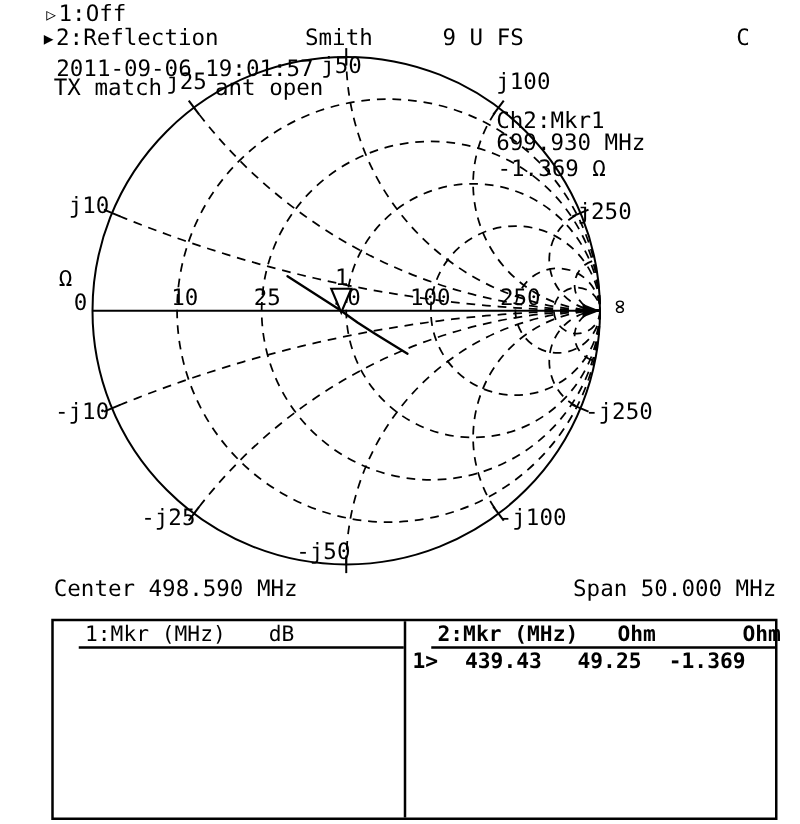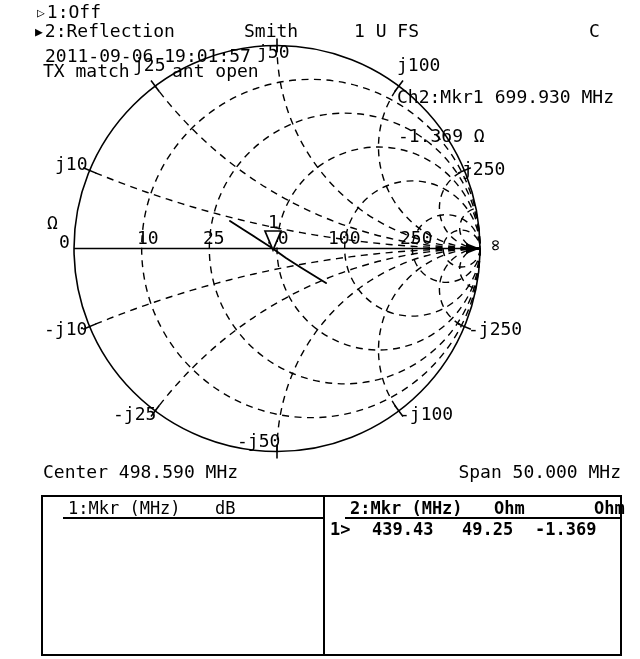--- a/index.html
+++ b/index.html
@@ -8,21 +8,21 @@
   .screen{position:absolute;inset:0;}
   .t{position:absolute;white-space:pre;font-size:18px;line-height:1;letter-spacing:0;}
   .tri{font-size:13px;display:inline-block;transform:translateY(-1px);margin-right:2px;}
   svg{position:absolute;left:0;top:0;}
   .dash{fill:none;stroke:#000;stroke-width:1.4;stroke-dasharray:7 5.5;}
   .solid{fill:none;stroke:#000;stroke-width:1.6;}
   .trace{stroke-width:1.9;stroke-linejoin:round;stroke-linecap:round;}
   .lbl{font-family:"DejaVu Sans Mono",monospace;font-size:18px;fill:#000;}
   .marker-tri{fill:#ffffff;stroke:#000;stroke-width:1.7;}
   
-  .mk1{left:397px;top:88px;width:217px;display:flex;justify-content:space-between;}
+  .mk1{left:397px;top:88px;width:217px;display:flex;justify-content:space-between;flex-direction:column;}
   .mk2{left:398px;top:109px;width:215px;text-align:right;}
   .mk3{left:398px;top:127px;width:215px;text-align:left;}
   .mk4{left:398px;top:144px;width:215px;text-align:right;}
   
   .center{left:43px;top:463px;}
   .span{right:19px;top:463px;}
   
   .mtable{position:absolute;left:41px;top:495px;width:581px;height:161px;
           border:2px solid #000;box-sizing:border-box;font-size:17px;}
   .panel{position:absolute;top:0;bottom:0;}
@@ -32,21 +32,21 @@
   .cell{position:absolute;white-space:pre;font-size:17px;line-height:1;}
 </style>
 </head>
 <body>
 
 <div class="screen">
 
   <div class="t" style="left:37px;top:3px"><span class="tri">▷</span><span>1:Off</span></div>
   <div class="t" style="left:35px;top:22px"><span class="tri">▶</span><span>2:Reflection</span></div>
   <div class="t" style="left:244px;top:22px">Smith</div>
-  <div class="t" style="left:354px;top:22px">1 U FS</div>
+  <div class="t" style="left:354px;top:22px">9 U FS</div>
   <div class="t" style="left:589px;top:22px">C</div>
 
   <div class="t" style="left:45px;top:47px">2011-09-06 19:01:57</div>
   <div class="t" style="left:43px;top:62px">TX match</div>
   <div class="t" style="left:172px;top:62px">ant open</div>
 
   <svg id="smith-svg" width="640" height="659" viewBox="0 0 640 659">
       <circle cx="277" cy="248.5" r="203" class="solid"></circle>
       <circle cx="310.8333333333333" cy="248.5" r="169.16666666666669" class="dash"></circle>
       <circle cx="344.6666666666667" cy="248.5" r="135.33333333333334" class="dash"></circle>

